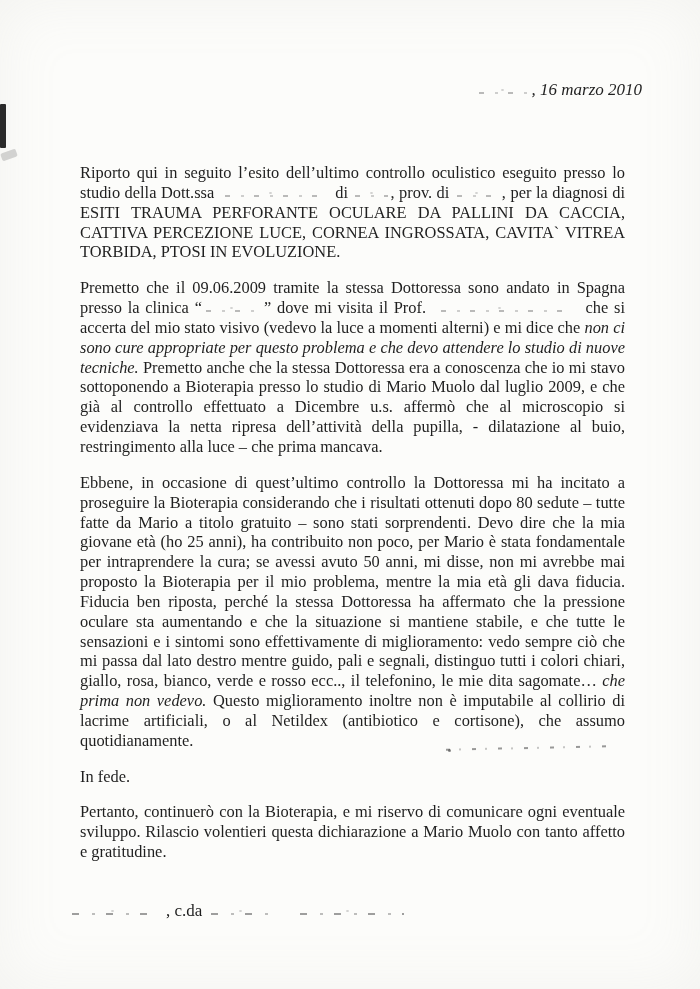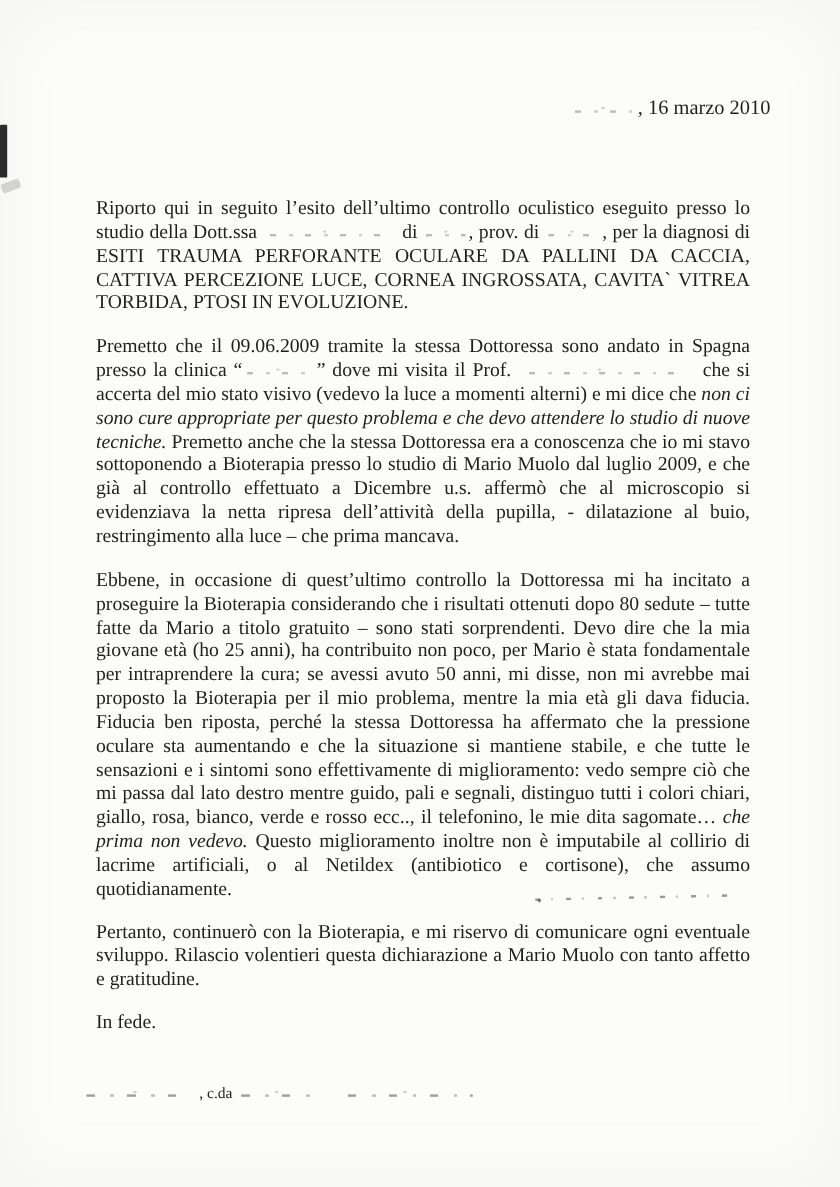--- a/index.html
+++ b/index.html
@@ -19,21 +19,21 @@
     position: absolute; left: 0; top: 104px; width: 6px; height: 44px;
     background: var(--artifact, #2b2b2b); border-radius: 1px;
   }
   .artifact-smudge {
     position: absolute; left: 1px; top: 151px; width: 16px; height: 8px;
     background: rgba(110,110,110,0.28); transform: rotate(-20deg); border-radius: 2px;
   }
 
   .date-line {
     position: absolute; top: 80px; right: 58px;
-    font-size: 17px; line-height: 20px; white-space: nowrap;
+    font-size: 17px; line-height: 20px; white-space: nowrap; font-style: italic;
   }
 
   .doc-body {
     position: absolute; left: 64px; top: 147px; width: 577px;
     font-size: 16.4px; line-height: 19.85px;
     text-align: justify;
   }
   .para { margin: 16px; }
   .seg.italic { font-style: italic; }
 
@@ -62,21 +62,21 @@
       rgba(70,70,70,0.55) 0 4px, transparent 4px 13px,
       rgba(70,70,70,0.30) 13px 15px, transparent 15px 26px);
   }
   .signature::after {
     content: ""; position: absolute; left: 2px; bottom: 1px; width: 3px; height: 3px;
     background: rgba(60,60,60,0.6); border-radius: 50%;
   }
 
   .footer-line {
     position: absolute; left: 66px; top: 901px;
-    font-size: 13px; line-height: 19px; white-space: nowrap;
+    font-size: 17px; line-height: 19px; white-space: nowrap;
   }
   .footer-line .redacted + .redacted { margin-left: 14px; }
   .footer-line .redacted::before {
     background: repeating-linear-gradient(90deg,
       rgba(95,95,95,0.6) 0 7px, transparent 7px 20px,
       rgba(95,95,95,0.4) 20px 23px, transparent 23px 34px);
   }
 </style>
 </head>
 <body>
@@ -87,21 +87,21 @@
   <div class="artifact-smudge"></div>
 
   <div class="date-line">
     <span class="redacted date-redaction" style="width: 56px;"></span><span>, 16 marzo 2010</span>
   </div>
 
   <div class="doc-body">
       <p class="para"><span class="seg">Riporto qui in seguito l’esito dell’ultimo controllo oculistico eseguito presso lo studio della Dott.ssa </span><span class="redacted" style="width: 112px;"></span><span class="seg"> di </span><span class="redacted" style="width: 38px;"></span><span class="seg">, prov. di </span><span class="redacted" style="width: 48px;"></span><span class="seg">, per la diagnosi di ESITI TRAUMA PERFORANTE OCULARE DA PALLINI DA CACCIA, CATTIVA PERCEZIONE LUCE, CORNEA INGROSSATA, CAVITA` VITREA TORBIDA, PTOSI IN EVOLUZIONE.</span></p>
       <p class="para"><span class="seg">Premetto che il 09.06.2009 tramite la stessa Dottoressa sono andato in Spagna presso la clinica “</span><span class="redacted" style="width: 62px;"></span><span class="seg">” dove mi visita il Prof. </span><span class="redacted" style="width: 148px;"></span><span class="seg"> che si accerta del mio stato visivo (vedevo la luce a momenti alterni) e mi dice che </span><span class="seg italic">non ci sono cure appropriate per questo problema e che devo attendere lo studio di nuove tecniche.</span><span class="seg"> Premetto anche che la stessa Dottoressa era a conoscenza che io mi stavo sottoponendo a Bioterapia presso lo studio di Mario Muolo dal luglio 2009, e che già al controllo effettuato a Dicembre u.s. affermò che al microscopio si evidenziava la netta ripresa dell’attività della pupilla, - dilatazione al buio, restringimento alla luce – che prima mancava.</span></p>
       <p class="para"><span class="seg">Ebbene, in occasione di quest’ultimo controllo la Dottoressa mi ha incitato a proseguire la Bioterapia considerando che i risultati ottenuti dopo 80 sedute – tutte fatte da Mario a titolo gratuito – sono stati sorprendenti. Devo dire che la mia giovane età (ho 25 anni), ha contribuito non poco, per Mario è stata fondamentale per intraprendere la cura; se avessi avuto 50 anni, mi disse, non mi avrebbe mai proposto la Bioterapia per il mio problema, mentre la mia età gli dava fiducia. Fiducia ben riposta, perché la stessa Dottoressa ha affermato che la pressione oculare sta aumentando e che la situazione si mantiene stabile, e che tutte le sensazioni e i sintomi sono effettivamente di miglioramento: vedo sempre ciò che mi passa dal lato destro mentre guido, pali e segnali, distinguo tutti i colori chiari, giallo, rosa, bianco, verde e rosso ecc.., il telefonino, le mie dita sagomate… </span><span class="seg italic">che prima non vedevo.</span><span class="seg"> Questo miglioramento inoltre non è imputabile al collirio di lacrime artificiali, o al Netildex (antibiotico e cortisone), che assumo quotidianamente.</span></p>
+      <p class="para"><span class="seg">In fede.</span></p>
       <p class="para"><span class="seg">Pertanto, continuerò con la Bioterapia, e mi riservo di comunicare ogni eventuale sviluppo. Rilascio volentieri questa dichiarazione a Mario Muolo con tanto affetto e gratitudine.</span></p>
-      <p class="para"><span class="seg">In fede.</span></p>
     </div>
 
   <div class="signature" style="width: 162px;"></div>
 
   <div class="footer-line"><span class="redacted" style="width: 100px;"></span><span class="seg">, c.da </span><span class="redacted" style="width: 72px;"></span><span class="redacted" style="width: 118px;"></span></div>
 
 </div>
 
 </body></html>

